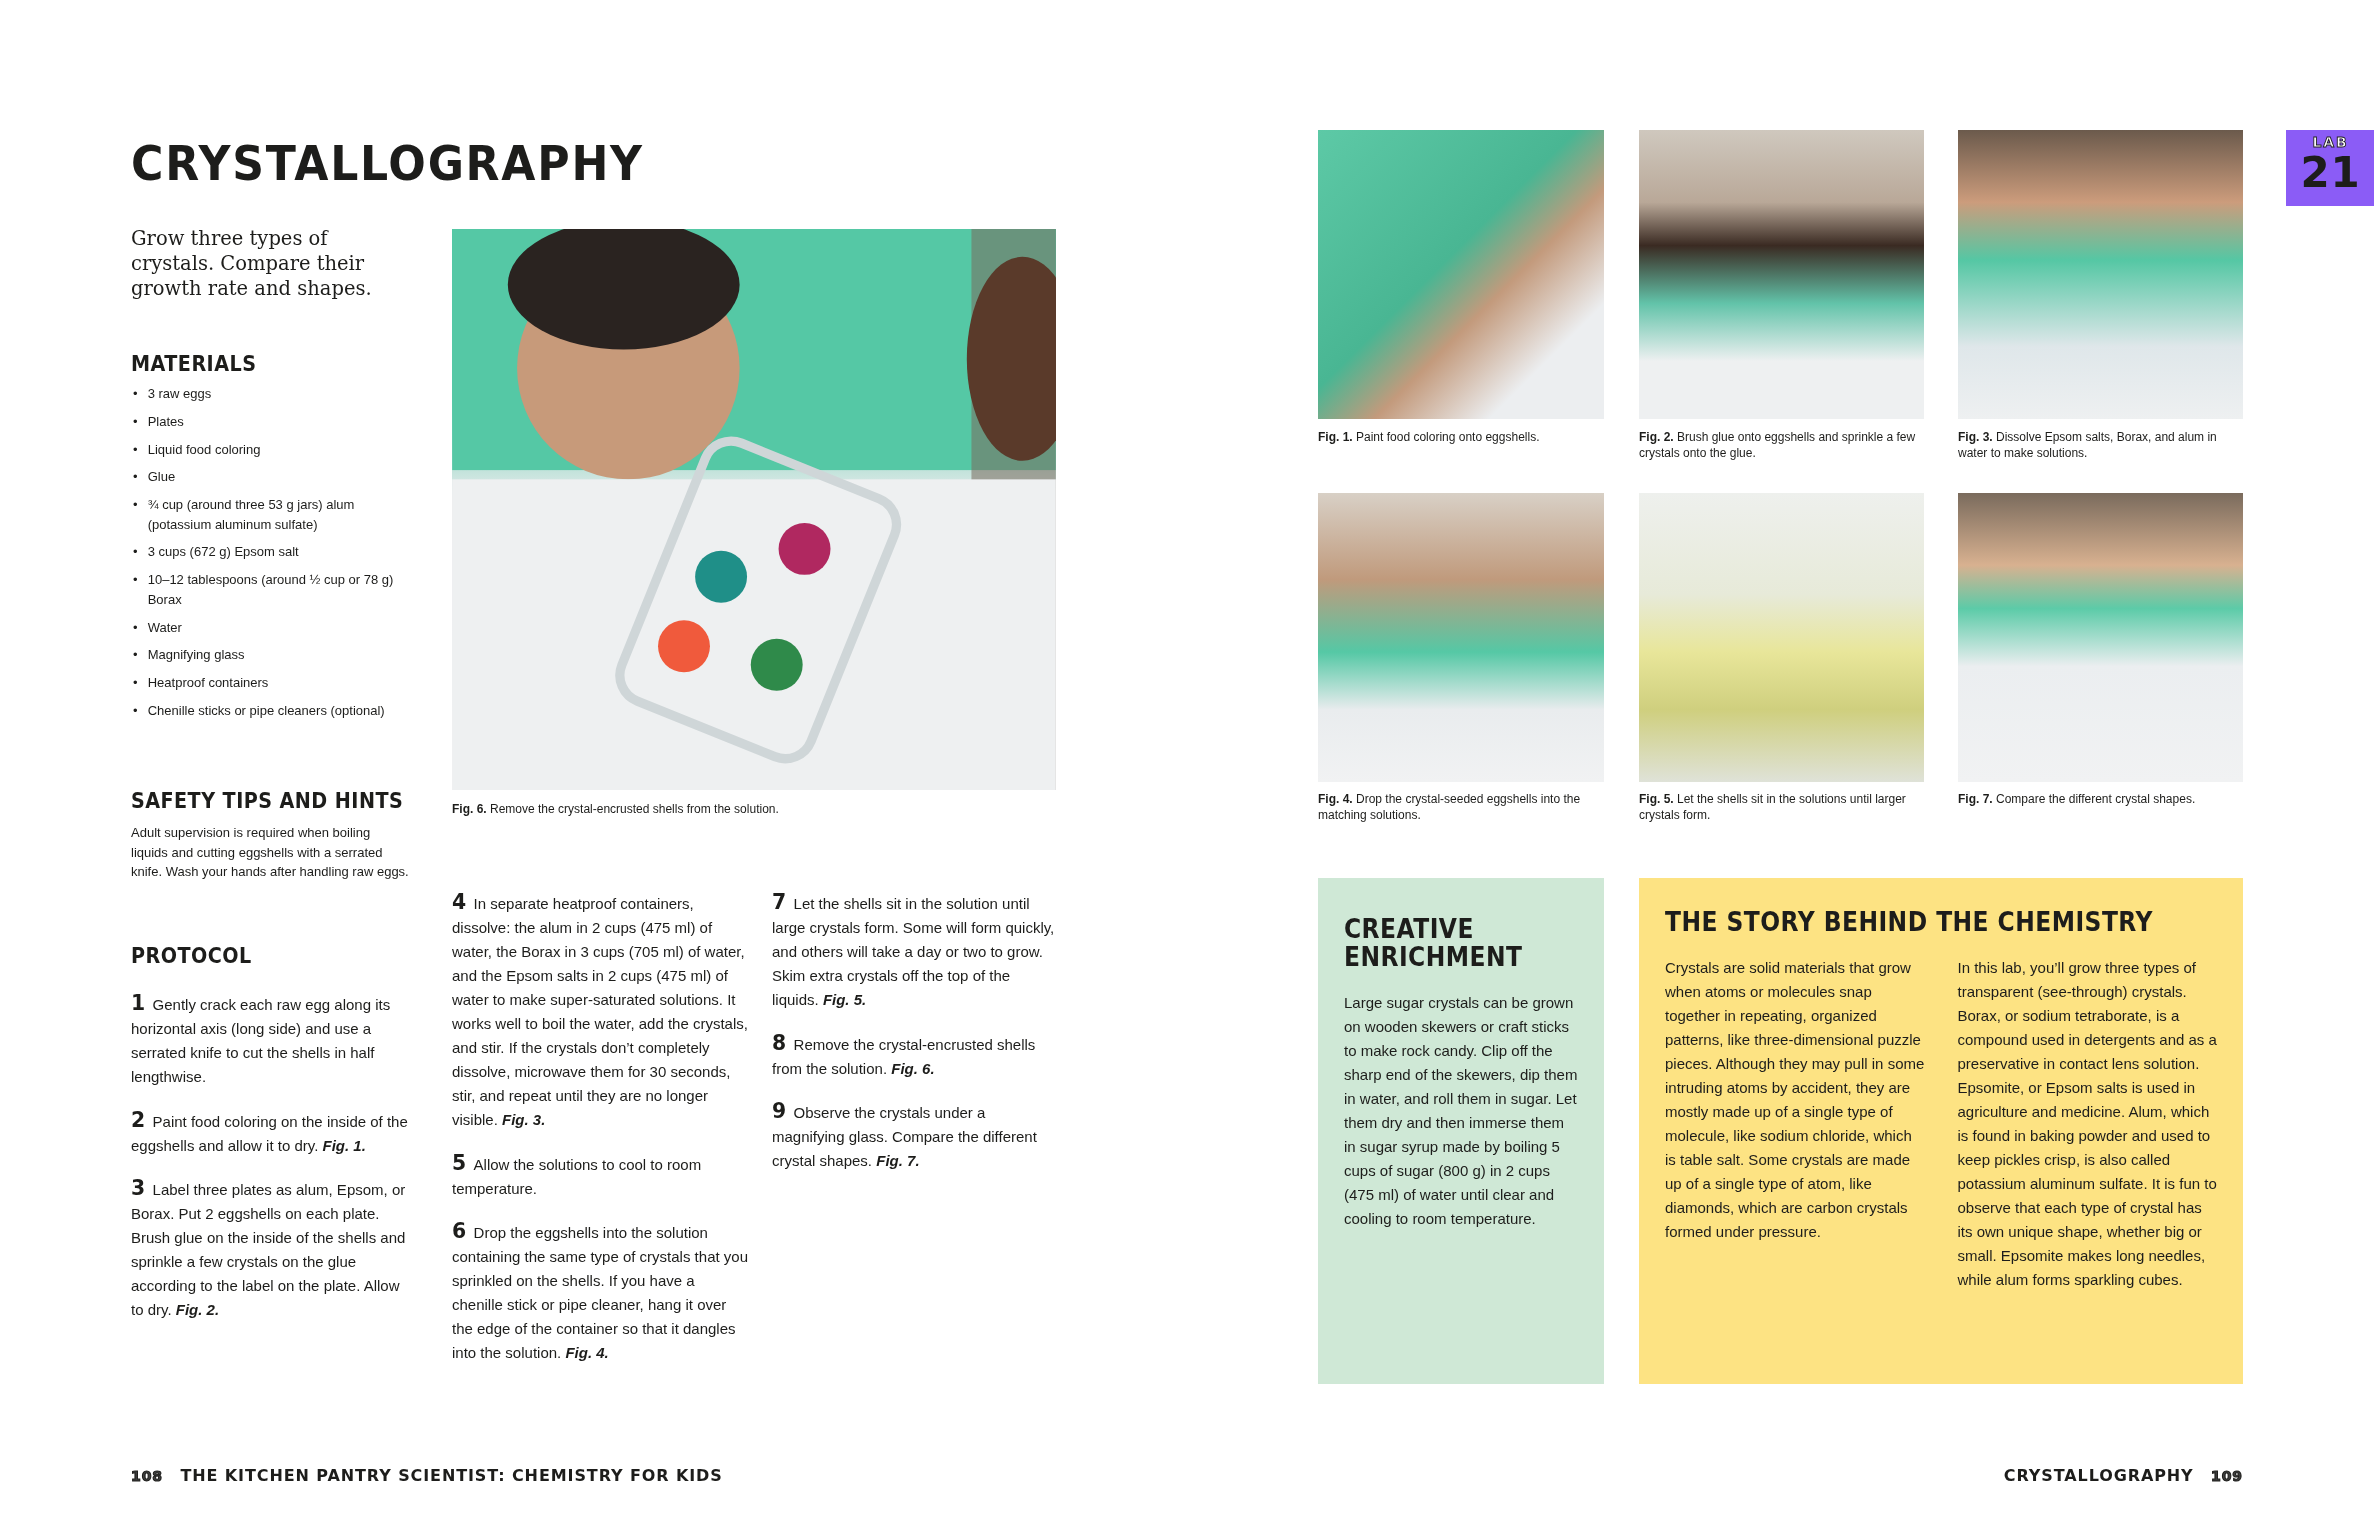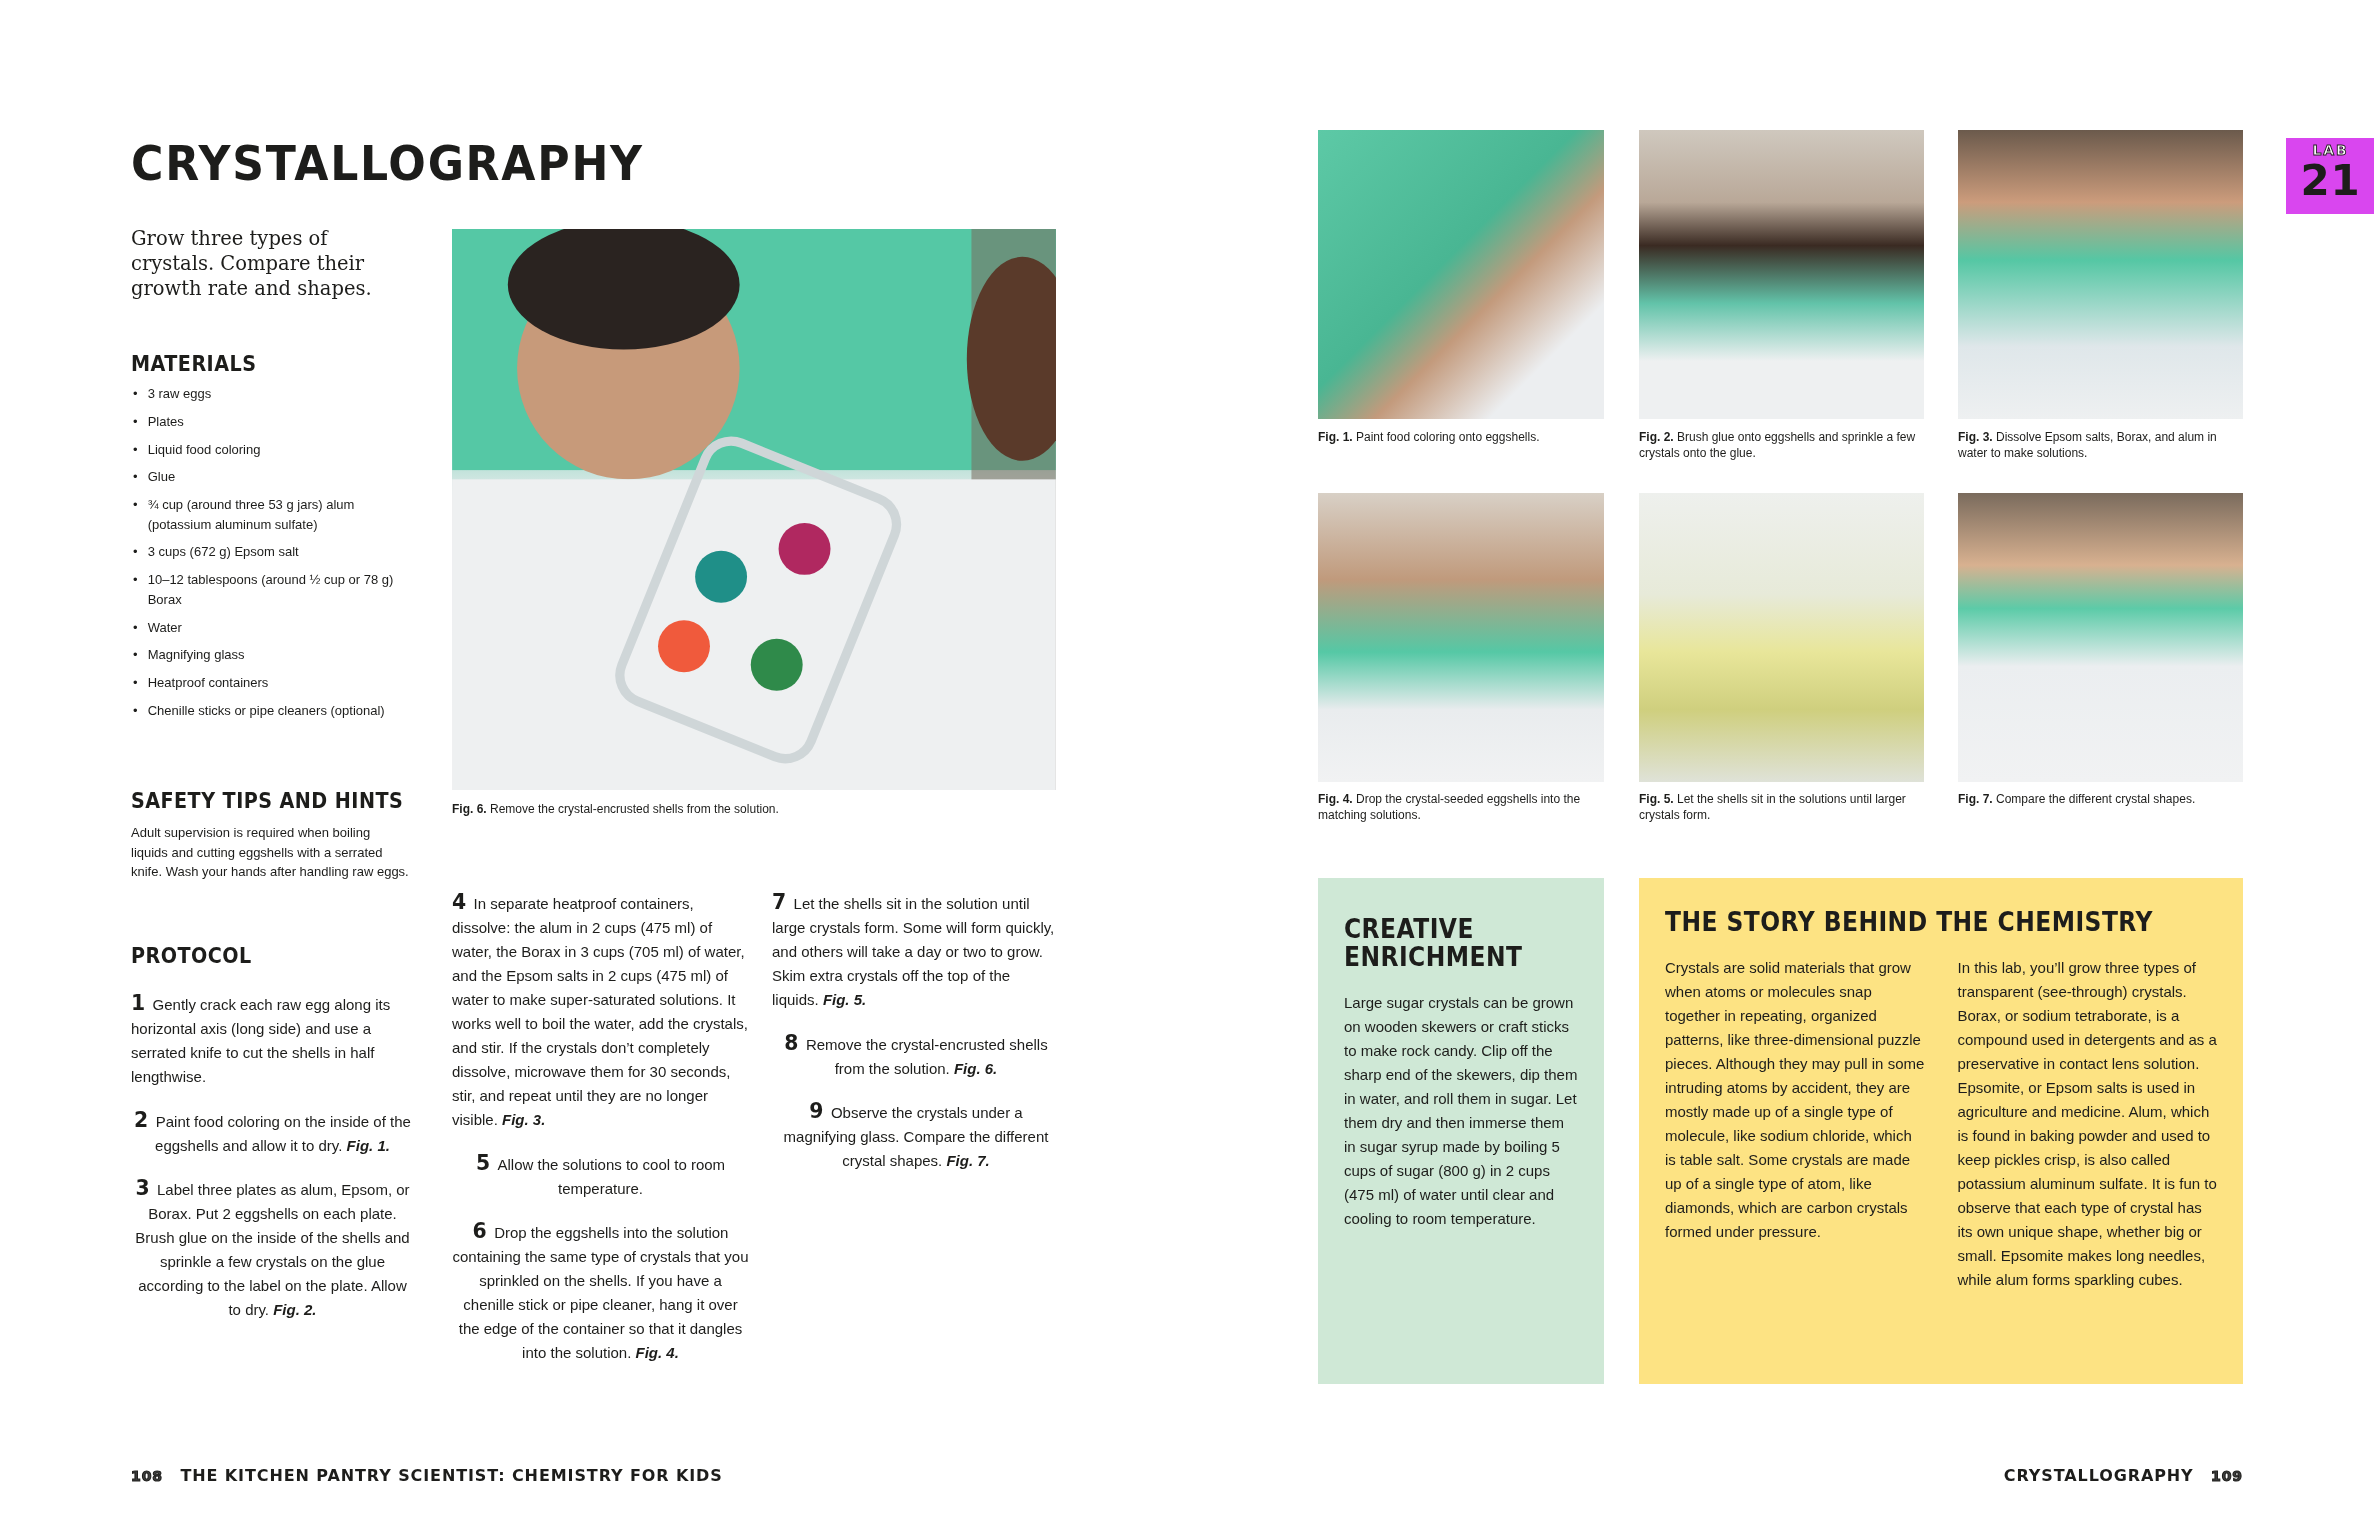--- a/index.html
+++ b/index.html
@@ -16,31 +16,31 @@
   .mat-list li::before { content: "•"; position: absolute; left: 1.9px; top: 0; font-size: 13px; }
   .safe-h { left: 131px; top: 788px; }
   .safe-p { left: 131px; top: 823px; width: 278px; font-size: 13px; line-height: 19.5px; }
   .proto-h { left: 131px; top: 943px; }
   .step { font-size: 15px; line-height: 24px; margin-top: 12px; }
   .step .num { font-family: "DejaVu Sans", sans-serif; font-weight: bold; font-size: 20.4px; margin-right: 7.4px; }
   .step em { font-style: italic; font-weight: bold; }
   .col1 { left: 131px; top: 979px; width: 283px; }
   .col2 { left: 452px; top: 878px; width: 297px; }
   .col3 { left: 772px; top: 878px; width: 288px; }
-  .step + .step { margin-top: 18.6px; text-align: center; }
+  .step + .step { margin-top: 18.6px; }
   .photo { overflow: hidden; }
   .cap { font-size: 12px; line-height: 16px; width: 278px; }
   .cap b { font-weight: bold; }
   .box-green { left: 1318px; top: 878px; width: 286px; height: 506px; background: #cfe8d6; padding: 37px 26px; }
   .box-yellow { left: 1639px; top: 878px; width: 604px; height: 506px; background: #fde383; padding: 30px 26px; }
   .box-h { font-size: 26px; line-height: 28px; letter-spacing: 0.5px; transform: scaleX(0.9); transform-origin: left; }
   .box-p { font-size: 15px; line-height: 24px; }
   .story-cols { display: flex; gap: 33px; margin-top: 20.4px; }
   .story-cols .box-p { width: 260px; }
-  .lab-tab { left: 2286px; top: 130px; width: 89px; height: 76px; background: #d946ef; text-align: center; margin-top: 8px; }
+  .lab-tab { left: 2286px; top: 130px; width: 89px; height: 76px; background: #8b5cf6; text-align: center; }
   .lab-word { font-size: 14px; color: #fff; -webkit-text-stroke: 0.9px #1d1d1b; letter-spacing: 1.9px; margin-top: 3.7px; }
   .lab-num { font-size: 42px; line-height: 45px; }
   .footer { top: 1466px; font-size: 16px; }
   .pg-num { font-size: 14px; color: #404040; -webkit-text-stroke: 1.1px #1d1d1b; margin-right: 13px; }
 </style>
 </head>
 <body>
 
 <h1 class="abs display title">CRYSTALLOGRAPHY</h1>
 <p class="abs intro">Grow three types of crystals. Compare their growth rate and shapes.</p>

